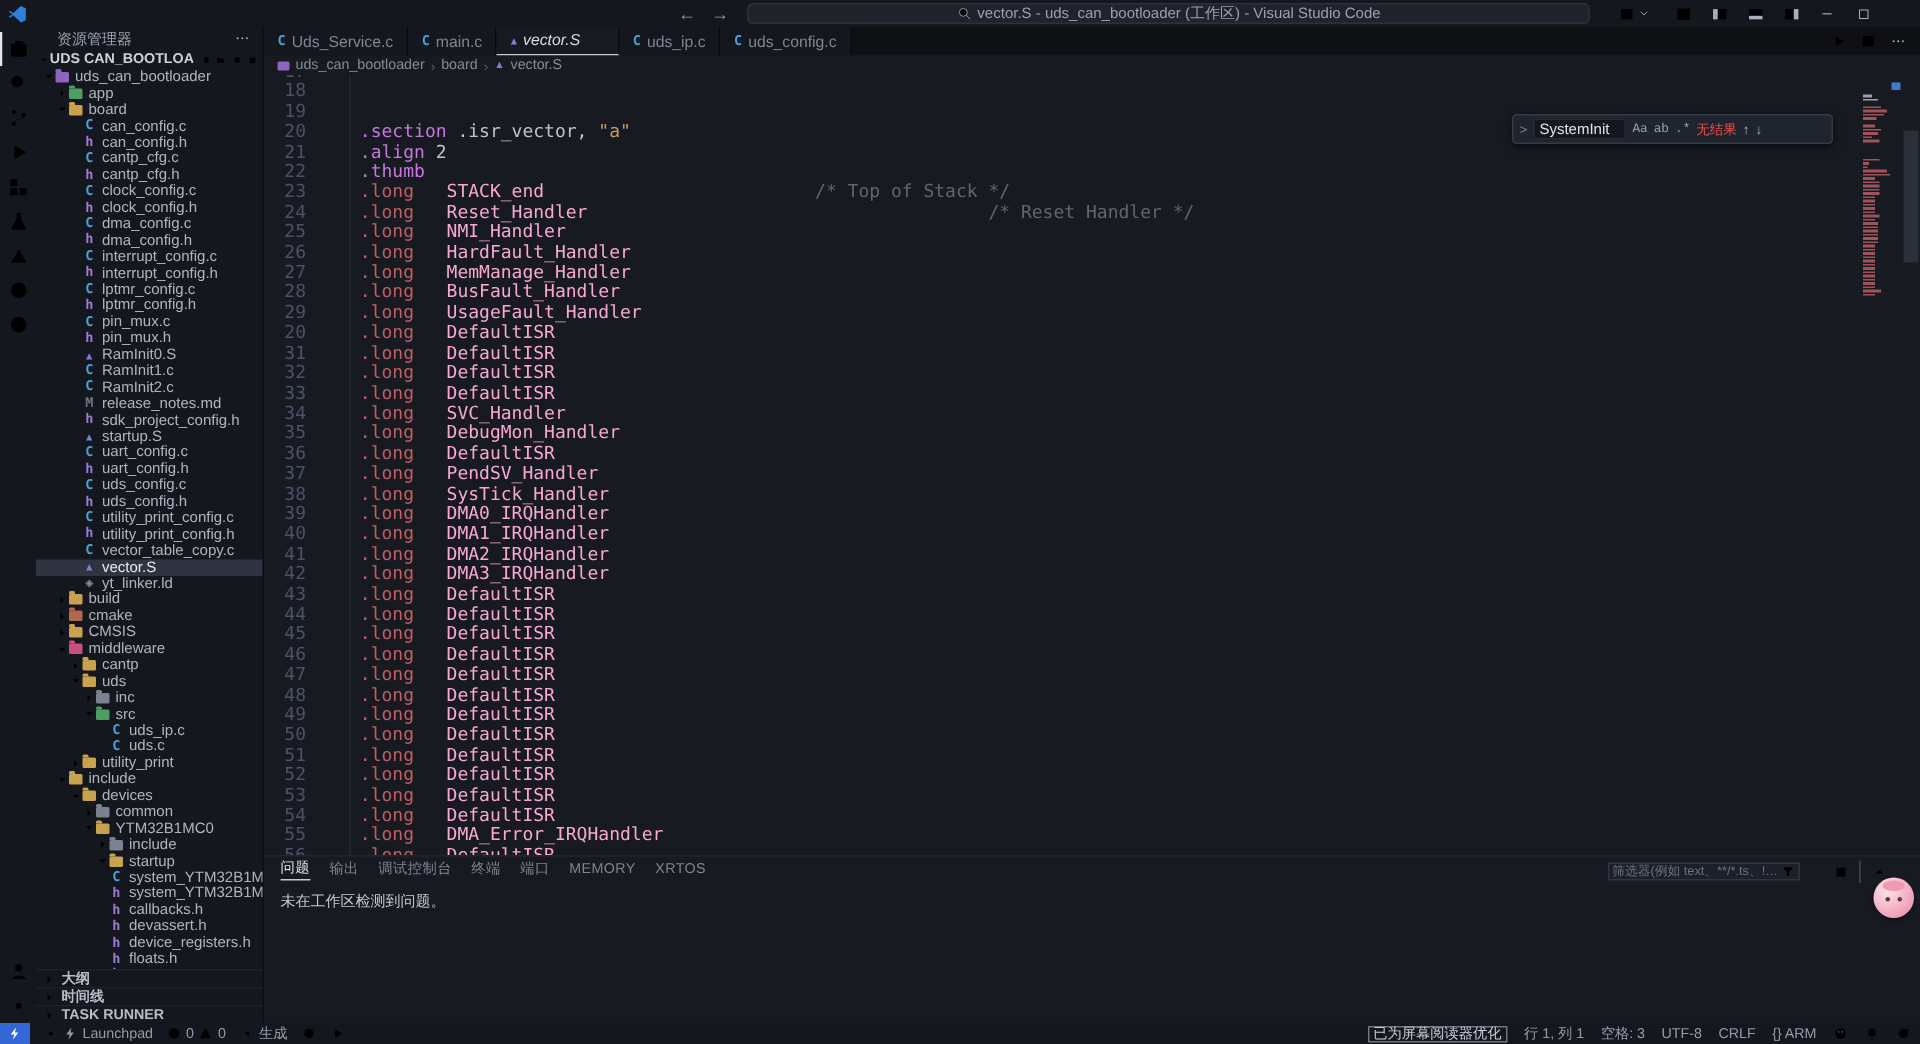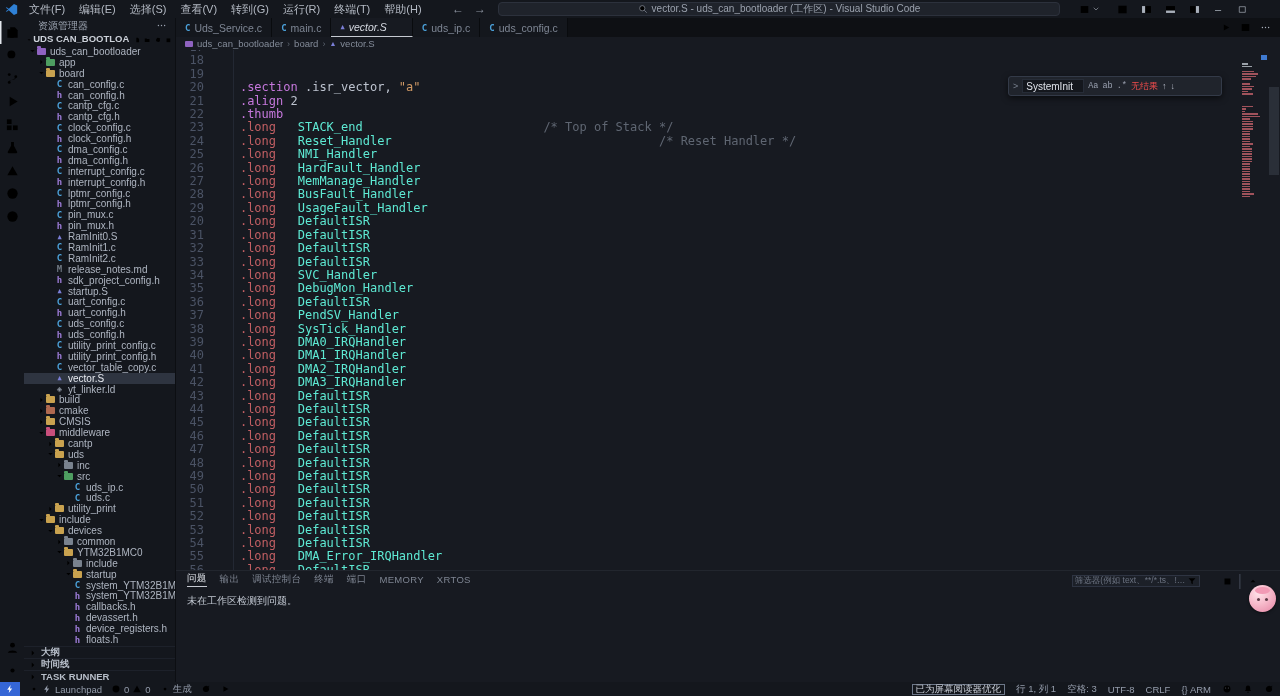--- a/index.html
+++ b/index.html
@@ -48,21 +48,21 @@
   .ticon{font-weight:bold;font-size:9px;font-family:"DejaVu Sans Mono",monospace}
   #edactions{margin-left:auto;display:flex;align-items:center;gap:9px;padding:0 9px;color:#a9b0bb}
   #breadcrumb{height:13px;display:flex;align-items:center;gap:4px;padding-left:9px;font-size:9.5px;color:#848c9a;background:#171a21}
   #breadcrumb .bsep{color:#5c6470;font-size:9px}
   #breadcrumb .bfold{width:8px;height:6px;border-radius:1px;background:#8f63c0}
   
   #editor{flex:1;position:relative;overflow:hidden;background:#171a21}
   #scroller{position:absolute;top:-9px;left:0;display:flex;font-family:"DejaVu Sans Mono",monospace;font-size:12px;line-height:13.4px}
   #gutter{width:28px;text-align:right;color:#4b5365}
   #code{margin-left:7px;white-space:pre}
-  .tk-k{color:#c678dd}.tk-l{color:#c25f63}.tk-y{color:#5eead4}.tk-s{color:#d19a66}.tk-c{color:#5f6672}.tk-p{color:#bdc3cf}
+  .tk-k{color:#c678dd}.tk-l{color:#c25f63}.tk-y{color:#f9a8d4}.tk-s{color:#d19a66}.tk-c{color:#5f6672}.tk-p{color:#bdc3cf}
   #guide{position:absolute;left:57px;top:0;bottom:0;width:1px;background:#232833}
   #minimap{position:absolute;top:0;right:12px;width:27px;bottom:0}
   .mbar{position:absolute;left:1px;height:1.6px;background:#a0525b}
   #mmark{position:absolute;right:1px;top:5px;width:6px;height:5px;background:#3f7ad1}
   #vscroll{position:absolute;right:0;top:0;bottom:0;width:12px}
   #vthumb{position:absolute;left:1px;right:1px;top:37px;height:88px;background:#3a414c;opacity:.55}
   
   #find{position:absolute;top:26px;right:58px;width:214px;height:20px;background:#20242c;border:1px solid #333a48;border-radius:3px;
     display:flex;align-items:center;gap:4px;padding:0 4px;font-size:10px;z-index:8;box-shadow:0 2px 6px #0009;color:#9aa1b0}
   #find .grip{color:#79818e;font-size:9px}
@@ -229,30 +229,20 @@
       <path d="M3 4.5h10M3 8h10M3 11.5h10"></path>
     </symbol>
 </svg>
 
 <div id="titlebar">
   <div id="logo">
     <svg width="13" height="13" viewBox="0 0 16 16">
         <path d="M11 1.2L4.6 7.1 2.2 5.2 1 5.9l3 2.1-3 2.1 1.2.7 2.4-1.9L11 14.8l4-1.9V3.1z" fill="#2f81d6"></path>
       </svg>
   </div>
-  <div id="menus" style="display: flex;">
-      <span class="menu">文件(F)</span>
-      <span class="menu">编辑(E)</span>
-      <span class="menu">选择(S)</span>
-      <span class="menu">查看(V)</span>
-      <span class="menu">转到(G)</span>
-      <span class="menu">运行(R)</span>
-      <span class="menu">终端(T)</span>
-      <span class="menu">帮助(H)</span>
-    </div>
   <div id="navarrows">
     <span>←</span>
     <span>→</span>
   </div>
   <div id="cmdcenter">
     <svg class="ic10" style="stroke:#9aa1ad">
         <use href="#i-search"></use>
       </svg>
     <span>vector.S - uds_can_bootloader (工作区) - Visual Studio Code</span>
   </div>

